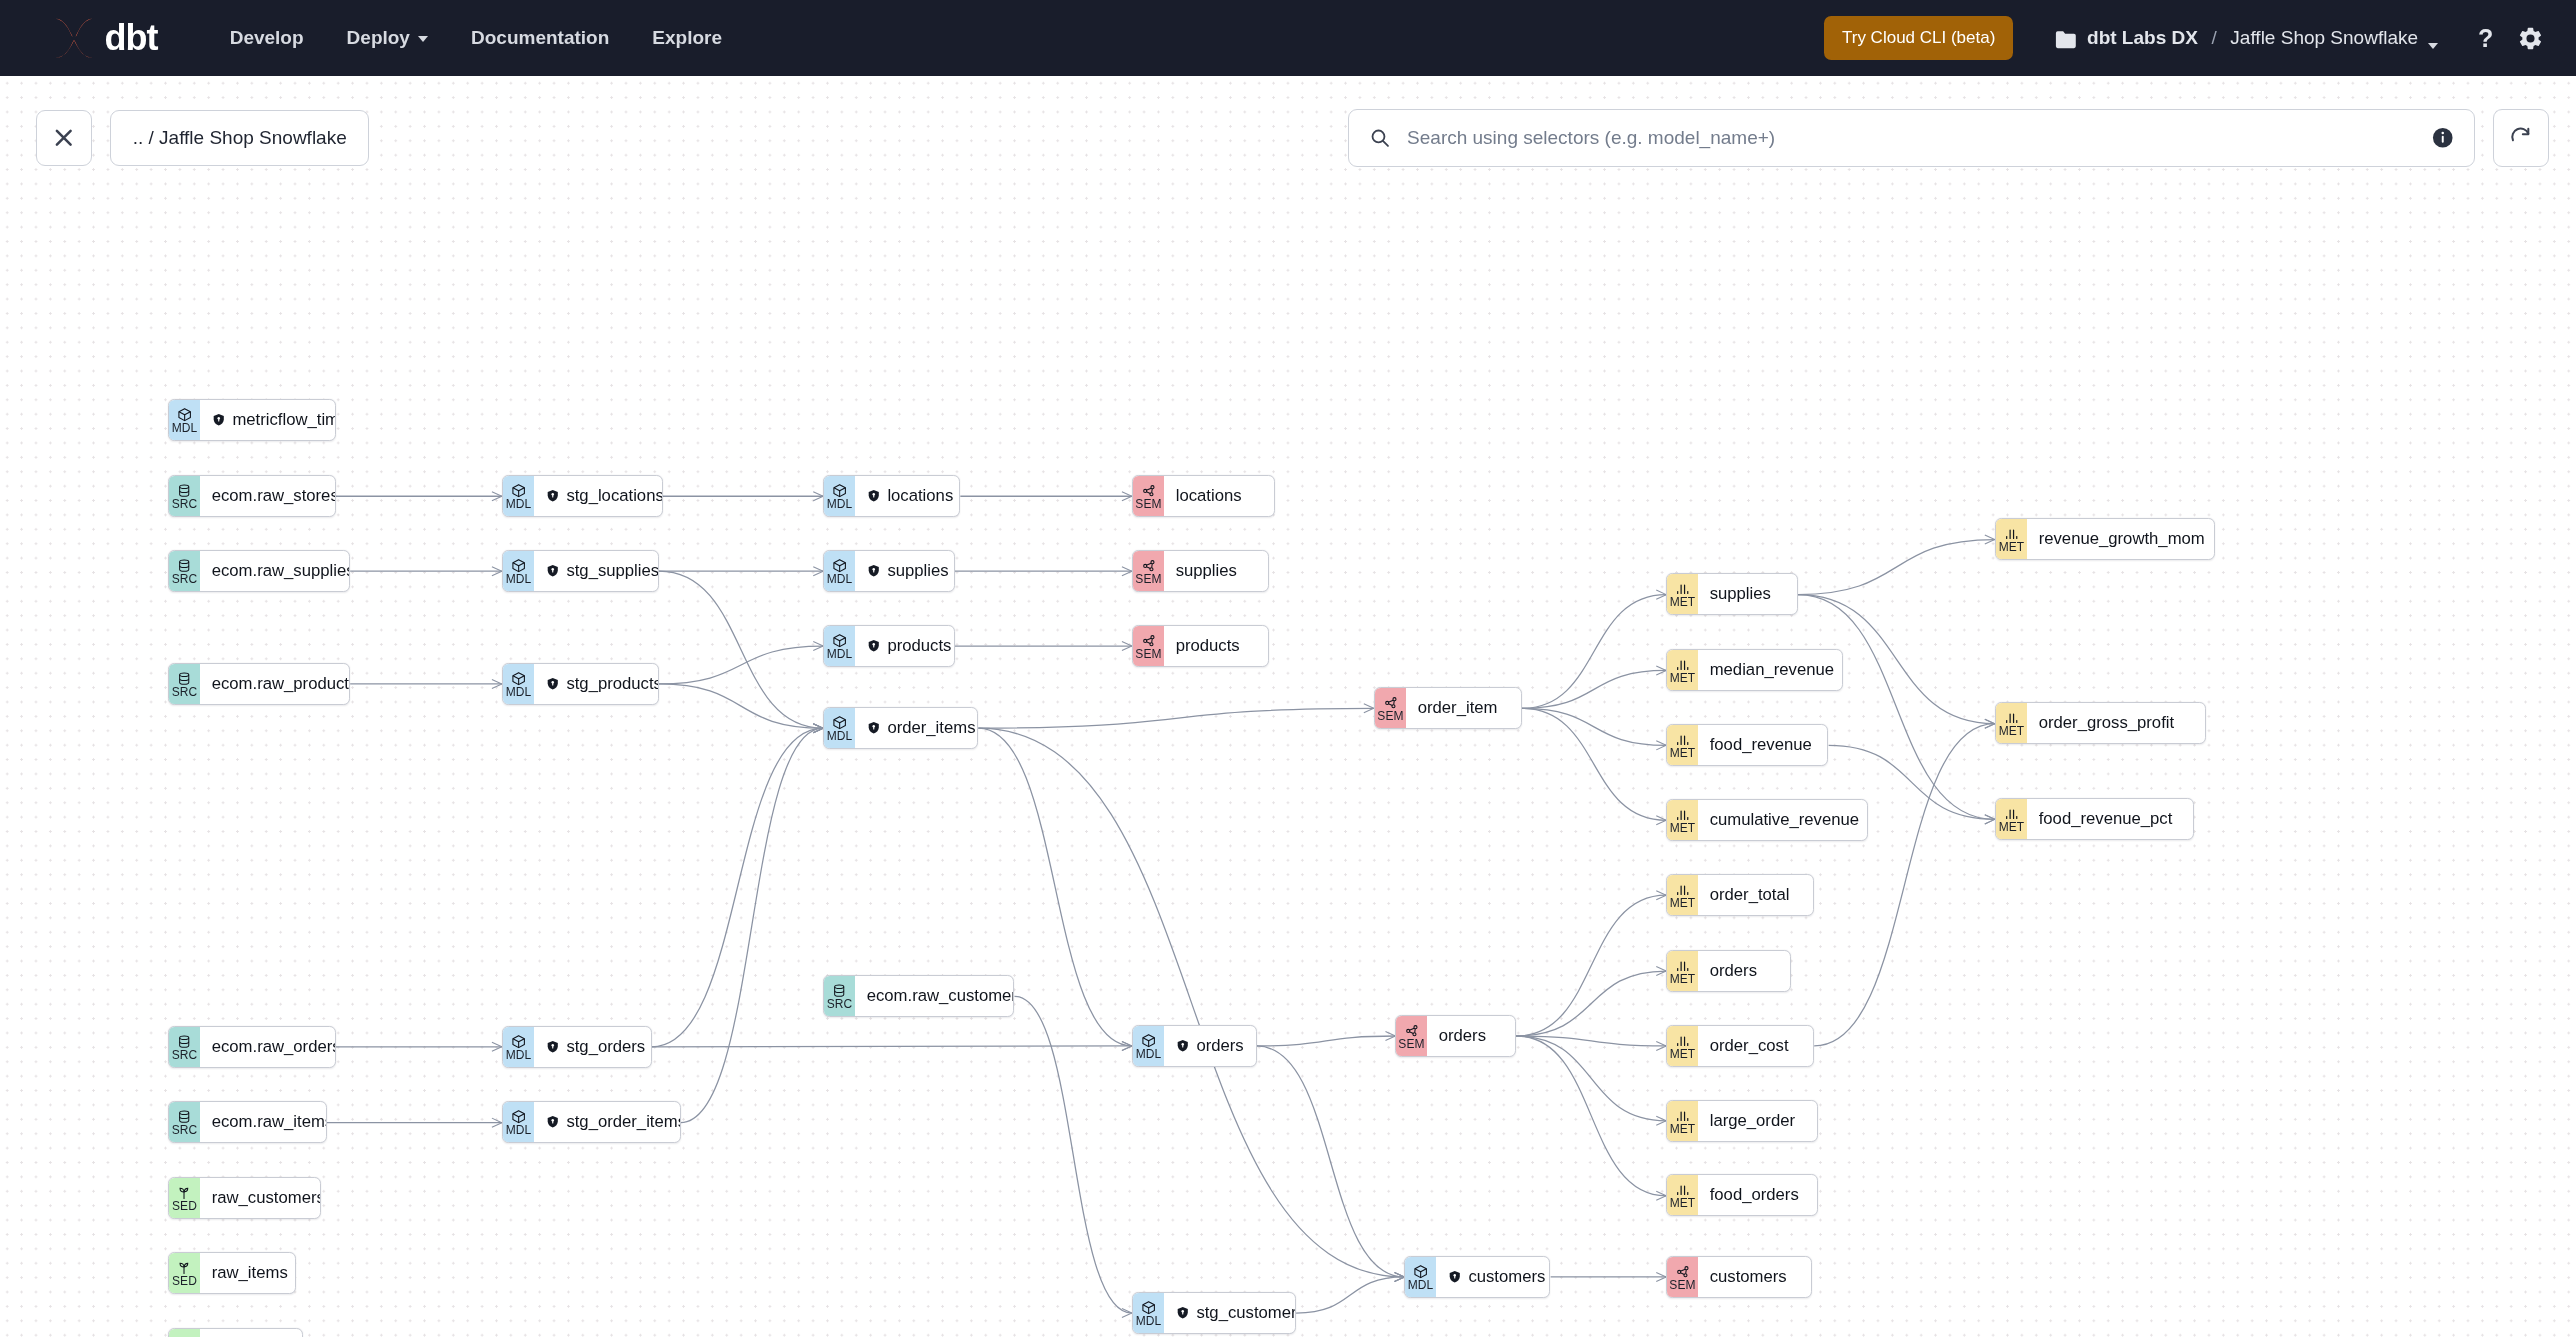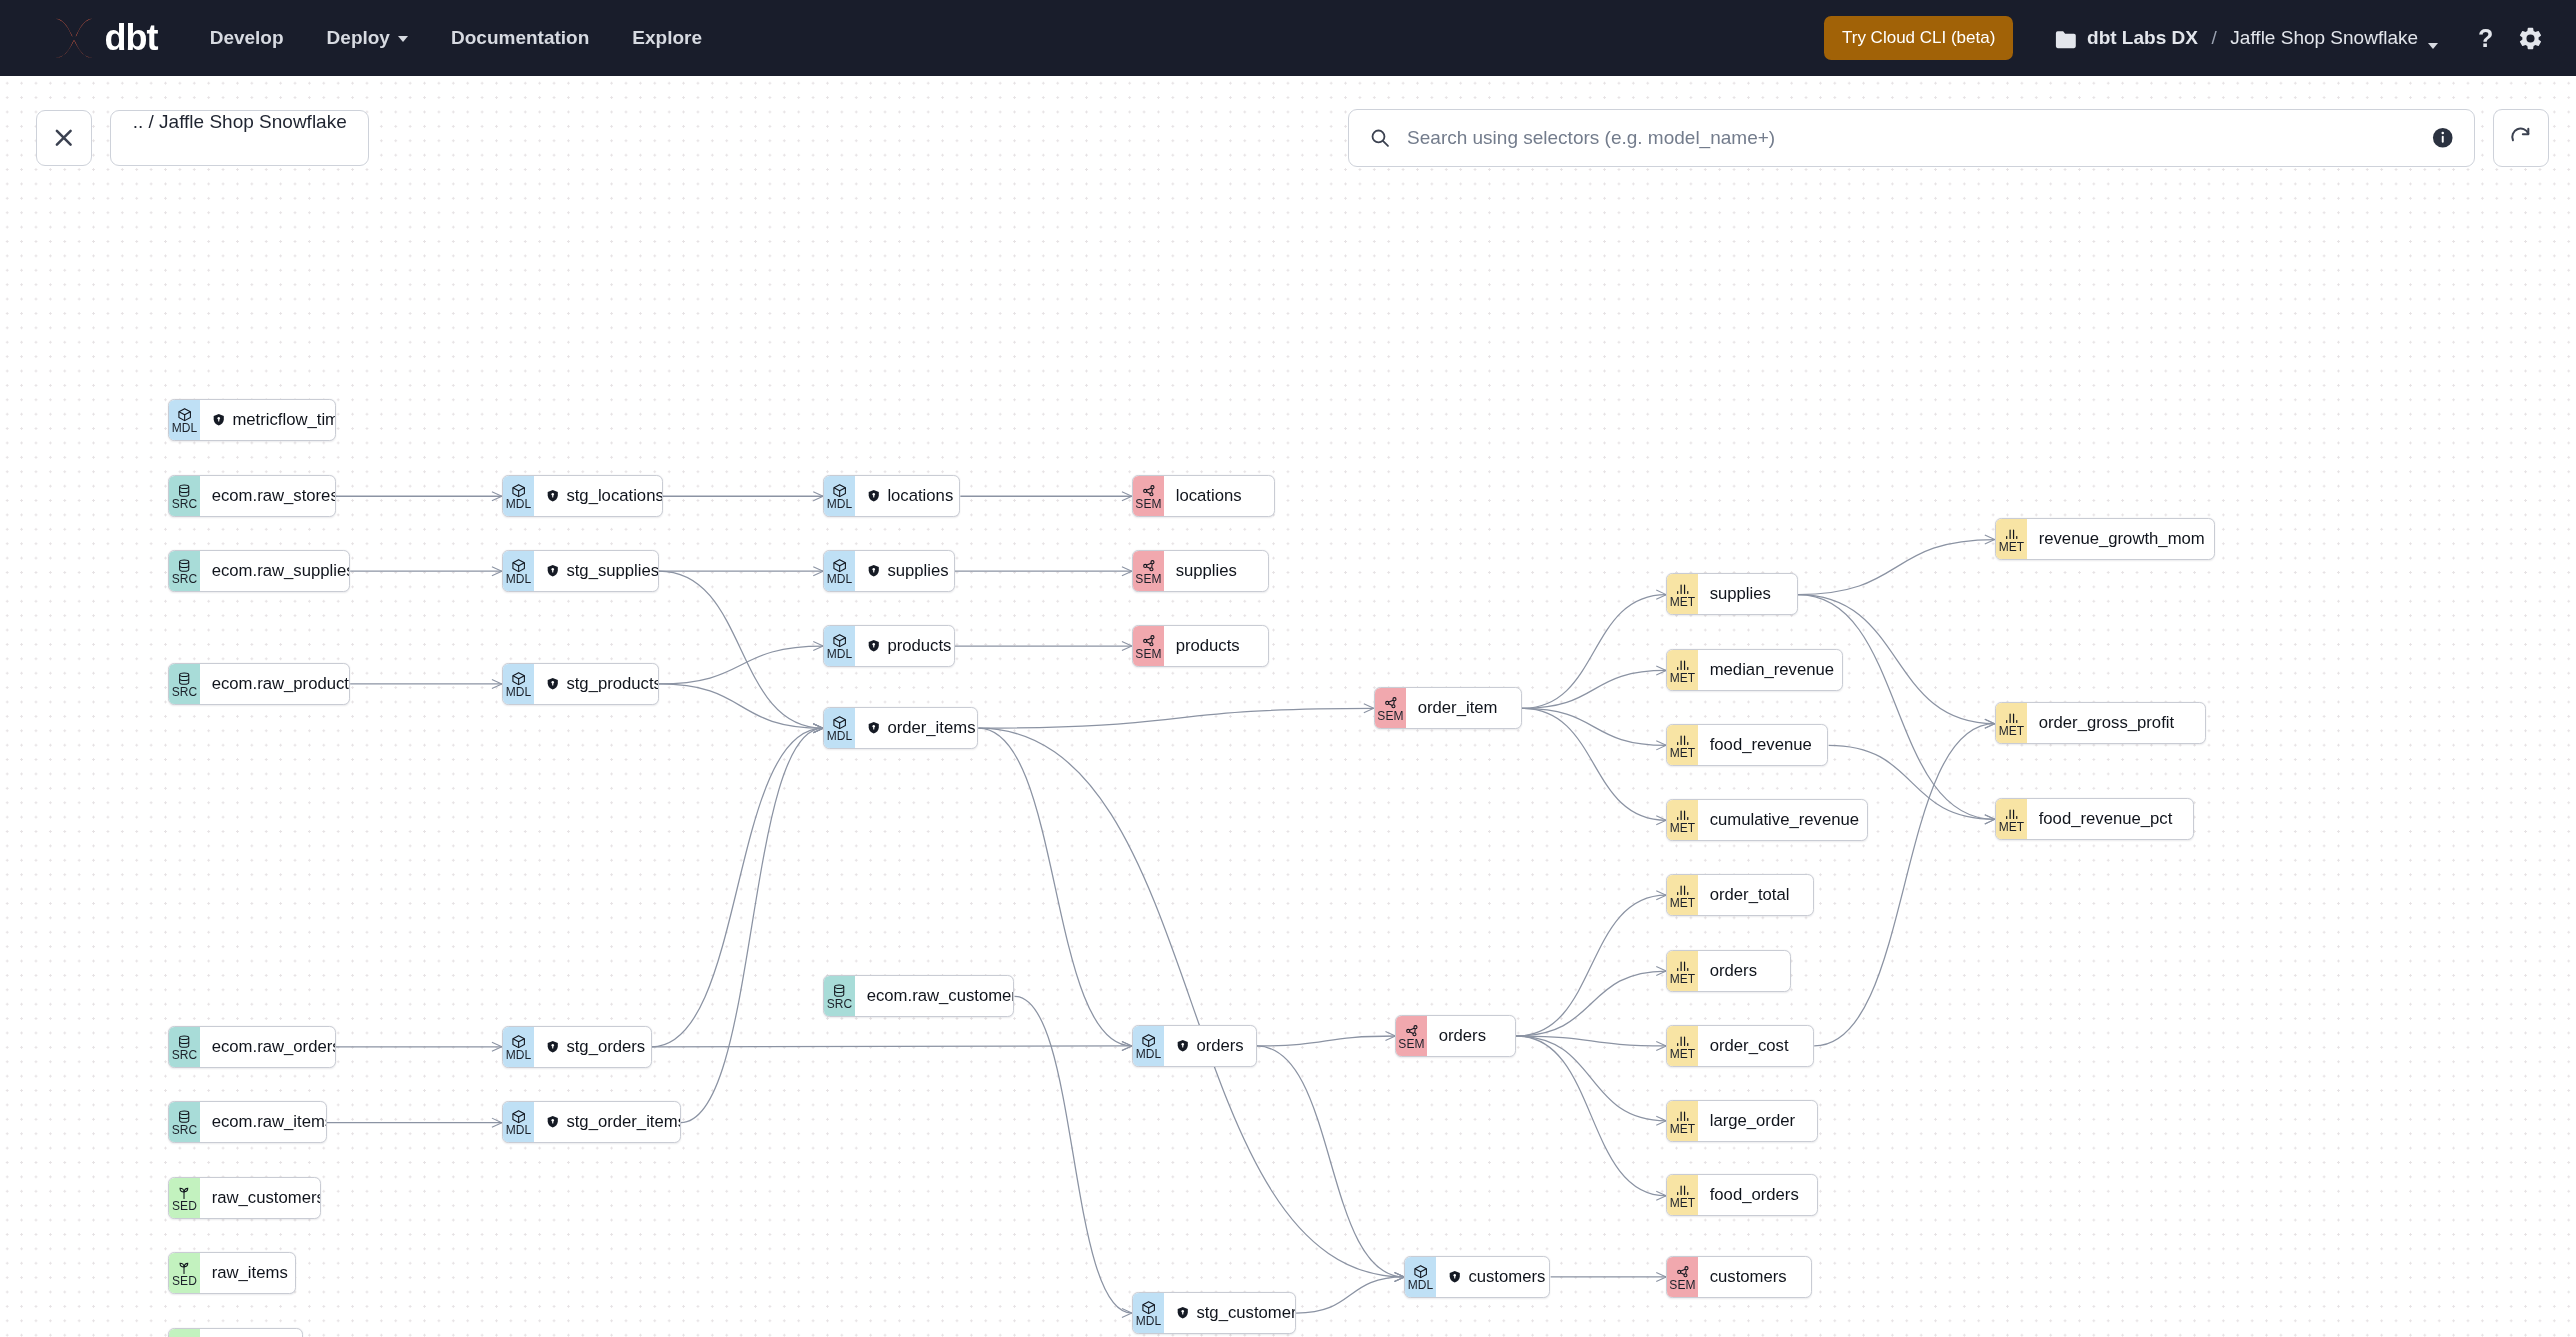--- a/index.html
+++ b/index.html
@@ -18,21 +18,21 @@
     background: #191d2b;
     display: flex; align-items: center;
     padding: 0 25px;
   }
   #logo-wrap { display: flex; align-items: center; margin-left: 25px; }
   .logo-mark { width: 49px; height: 45px; margin-right: 5.4px; }
   .logo-text {
     color: #ffffff; font-size: 36px; font-weight: 700;
     letter-spacing: -0.9px; line-height: 1;
   }
-  #nav-links { display: flex; align-items: center; margin-left: 52px; gap: 43px; }
+  #nav-links { display: flex; align-items: center; margin-left: 72px; gap: 43px; }
   .nav-link {
     color: #d7dae1; font-size: 19px; font-weight: 600;
     display: flex; align-items: center; gap: 8.1px;
     cursor: pointer; white-space: nowrap;
   }
   .chev {
     width: 0; height: 0; border-left: 5.4px solid transparent;
     border-right: 5.4px solid transparent; border-top: 6.3px solid #d7dae1;
     margin-top: 2.7px;
   }
@@ -68,21 +68,21 @@
   #close-btn {
     position: absolute; left: 36px; top: 34px;
     width: 56px; height: 56px; border: 0.9px solid #ced2da;
     border-radius: 9px; background: #ffffff;
     display: flex; align-items: center; justify-content: center;
     cursor: pointer;
   }
   #breadcrumb-pill {
     position: absolute; left: 110px; top: 34px;
     height: 56px; border: 0.9px solid #ced2da; border-radius: 9px;
-    background: #ffffff; display: flex; align-items: flex-start;
+    background: #ffffff; display: flex; align-items: center;
     padding: 0 21.7px; font-size: 19px; color: #1f2430;
     cursor: pointer; white-space: nowrap;
   }
   #search-wrap {
     position: absolute; left: 1348px; top: 33px;
     width: 1127px; height: 58px;
     border: 0.9px solid #ced2da; border-radius: 9px; background: #ffffff;
     display: flex; align-items: center; padding: 0 20px;
   }
   #search-input {

